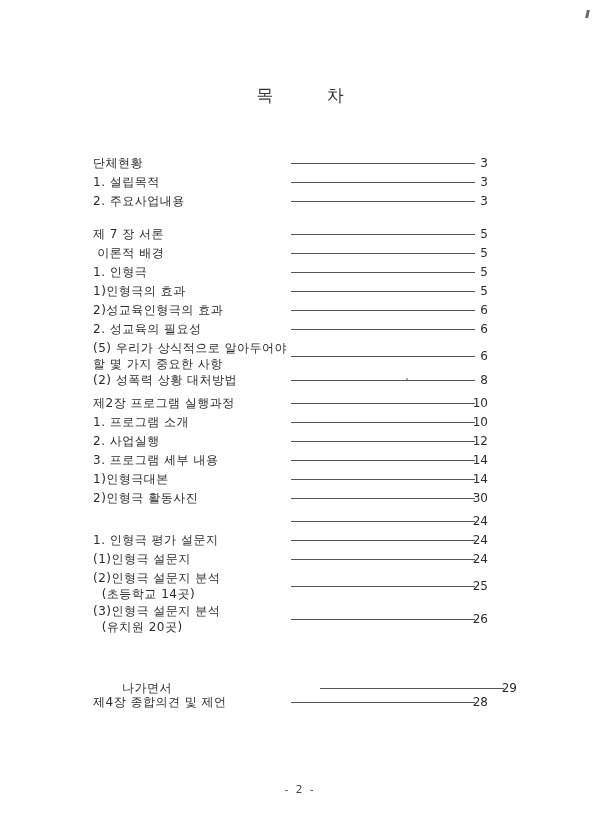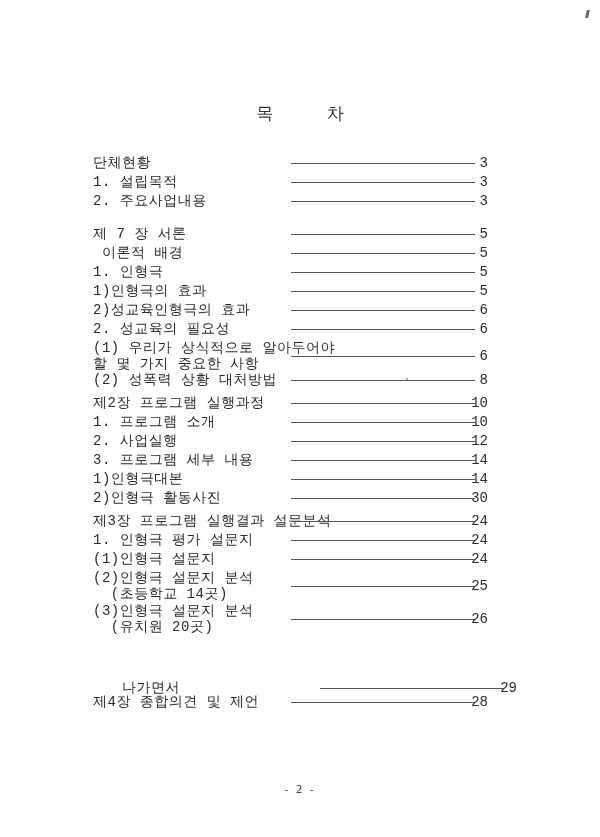--- a/index.html
+++ b/index.html
@@ -2,23 +2,23 @@
 <html><head>
 <meta charset="utf-8">
 <style>
   html, body { margin: 0; padding: 0; }
   body {
     width: 600px; height: 837px; background: #ffffff; position: relative;
     font-family: "DejaVu Sans", "Liberation Sans", sans-serif; color: #2b2b2b;
     overflow: hidden;
   }
   .corner-mark { position: absolute; left: 586px; top: 10px; width: 3px; height: 8px; background: #6a6a6a; transform: skewX(-12deg); }
-  .title { position: absolute; top: 102px; left: 0; width: 600px; text-align: center; font-size: 17px; letter-spacing: 24px; padding-left: 24px; box-sizing: border-box; color: #333; }
+  .title { position: absolute; top: 84px; left: 0; width: 600px; text-align: center; font-size: 17px; letter-spacing: 24px; padding-left: 24px; box-sizing: border-box; color: #333; }
   .toc { position: absolute; left: 0; top: 0; width: 600px; }
-  .row { position: absolute; left: 93px; width: 395px; font-size: 14px; line-height: 16px; font-family: Liberation Mono, monospace; }
+  .row { position: absolute; left: 93px; width: 395px; font-size: 12px; line-height: 16px; }
   .row .label { position: absolute; left: 0; top: 0; white-space: pre; letter-spacing: 0.5px; }
   .row .leader { position: absolute; left: 198px; width: 184px; border-top: 1px solid #555; }
   .row .page { position: absolute; right: 0; width: 20px; text-align: right; }
   .dot { position: absolute; left: 406px; top: 378px; width: 2px; height: 2px; background: #888; border-radius: 1px; }
   .footer { position: absolute; top: 783px; left: 0; width: 600px; text-align: center; font-size: 10.5px; color: #444; letter-spacing: 2px; }
 </style>
 </head>
 <body>
 
 <div class="corner-mark"></div>
@@ -64,21 +64,21 @@
       <span class="label">2)성교육인형극의 효과</span>
       <span class="leader" style="top: 8px;"></span>
       <span class="page" style="top: 0px;">6</span>
     </div>
     <div class="row" style="top: 321px; height: 16px;">
       <span class="label">2. 성교육의 필요성</span>
       <span class="leader" style="top: 8px;"></span>
       <span class="page" style="top: 0px;">6</span>
     </div>
     <div class="row" style="top: 340px; height: 32px;">
-      <span class="label">(1) 우리가 상식적으로 알아두어야
+      <span class="label">(5) 우리가 상식적으로 알아두어야
 할 몇 가지 중요한 사항</span>
       <span class="leader" style="top: 16px;"></span>
       <span class="page" style="top: 8px;">6</span>
     </div>
     <div class="row" style="top: 372px; height: 16px;">
       <span class="label">(2) 성폭력 상황 대처방법</span>
       <span class="leader" style="top: 8px;"></span>
       <span class="page" style="top: 0px;">8</span>
     </div>
     <div class="row" style="top: 395px; height: 16px;">
@@ -105,21 +105,20 @@
       <span class="label">1)인형극대본</span>
       <span class="leader" style="top: 8px;"></span>
       <span class="page" style="top: 0px;">14</span>
     </div>
     <div class="row" style="top: 490px; height: 16px;">
       <span class="label">2)인형극 활동사진</span>
       <span class="leader" style="top: 8px;"></span>
       <span class="page" style="top: 0px;">30</span>
     </div>
     <div class="row" style="top: 513px; height: 16px;">
-      <span class="label">제3장 프로그램 실행결과 설문분석</span>
       <span class="leader" style="top: 8px;"></span>
       <span class="page" style="top: 0px;">24</span>
     </div>
     <div class="row" style="top: 532px; height: 16px;">
       <span class="label">1. 인형극 평가 설문지</span>
       <span class="leader" style="top: 8px;"></span>
       <span class="page" style="top: 0px;">24</span>
     </div>
     <div class="row" style="top: 551px; height: 16px;">
       <span class="label">(1)인형극 설문지</span>

